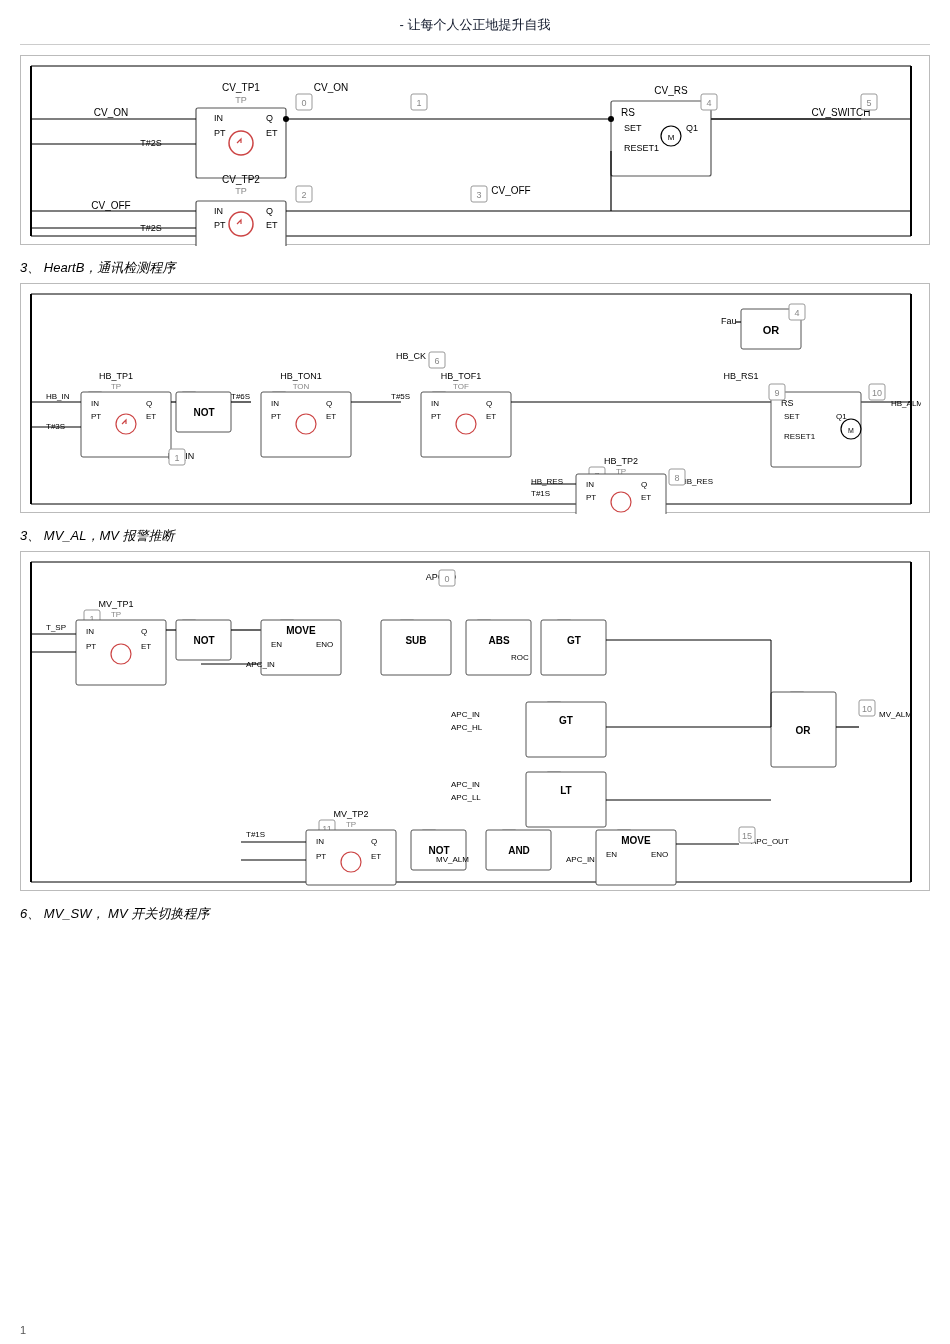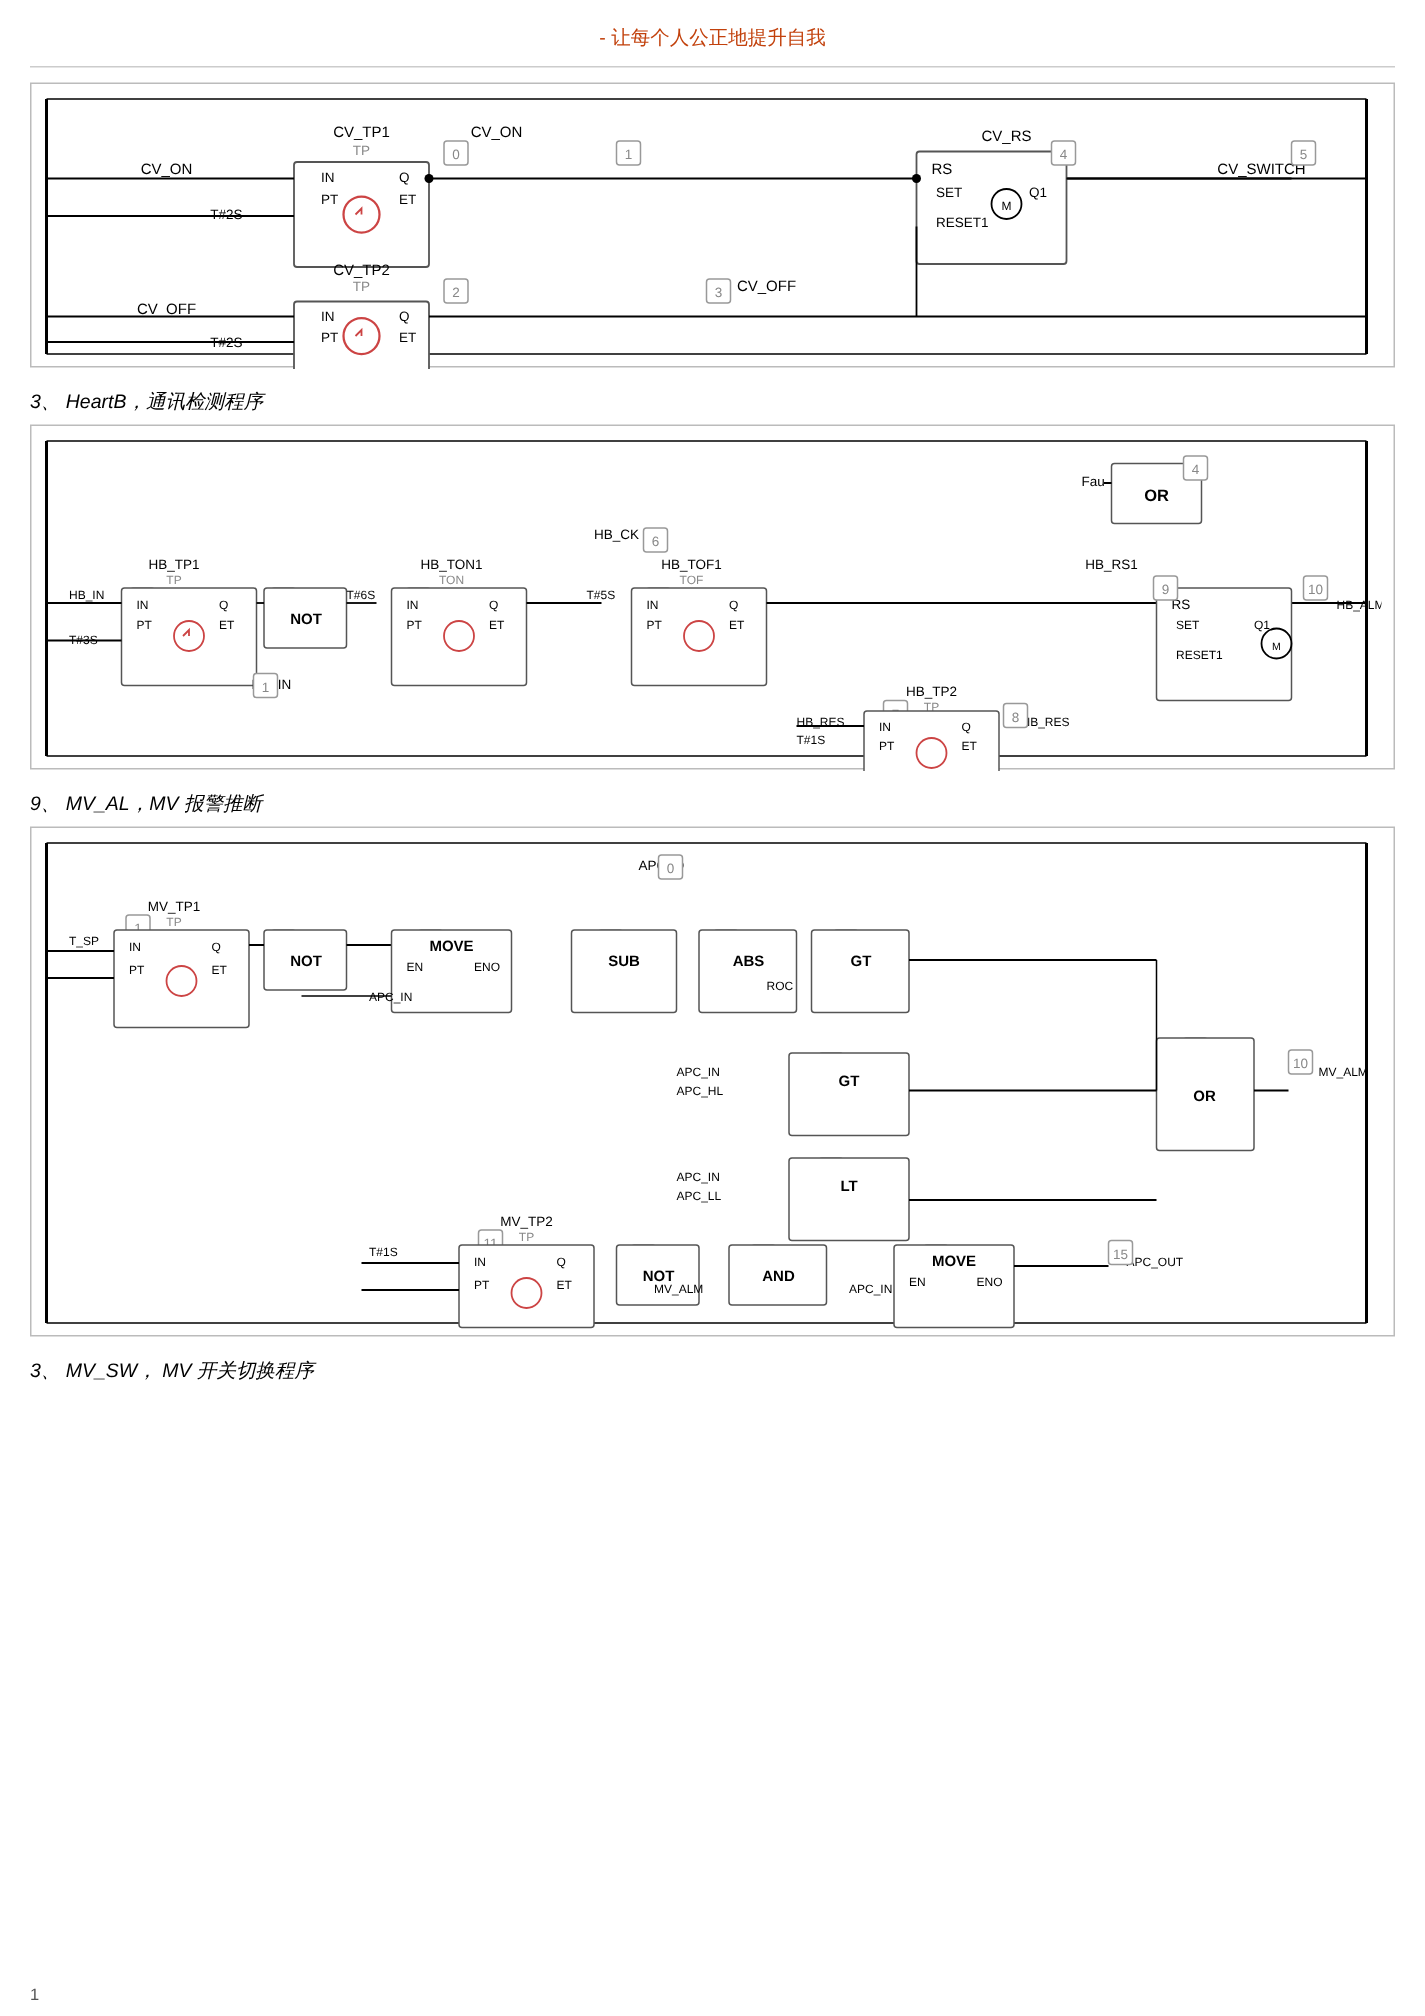--- a/index.html
+++ b/index.html
@@ -8,21 +8,21 @@
       font-family: Arial, sans-serif;
       font-size: 12px;
       color: #000;
       width: 950px;
       min-height: 1344px;
       padding: 10px 20px;
     }
     .page-header {
       text-align: center;
       font-size: 13px;
-      color: #c2410c;
+      color: #0f172a;
       padding: 6px 0 10px 0;
       border-bottom: 1px solid #ccc;
       margin-bottom: 10px;
     }
     .section-title {
       font-size: 13px;
       margin: 10px 0 6px 0;
       color: #000;
       font-style: italic;
     }
@@ -245,21 +245,21 @@
     <text x="510" y="200" font-size="8" fill="#000">HB_RES</text>
     <text x="510" y="212" font-size="8" fill="#000">T#1S</text>
     <line x1="555" y1="200" x2="510" y2="200" stroke="#000" stroke-width="1.2"></line>
     <text x="660" y="200" font-size="8" fill="#000">HB_RES</text>
     <rect x="648" y="185" width="16" height="16" rx="2" fill="#fff" stroke="#999"></rect>
     <text x="656" y="197" text-anchor="middle" font-size="9" fill="#888">8</text>
   </svg>
 </div>
 
 <div class="section-title">
-  <span>9、 MV_AL，MV 报警推断</span>
+  <span>3、 MV_AL，MV 报警推断</span>
 </div>
 
 <div class="diagram-box diag3">
   <svg width="900" height="340" viewBox="0 0 900 340">
     <line x1="10" y1="10" x2="10" y2="330" stroke="#000" stroke-width="2"></line>
     <line x1="890" y1="10" x2="890" y2="330" stroke="#000" stroke-width="2"></line>
     <line x1="10" y1="10" x2="890" y2="10" stroke="#000" stroke-width="1"></line>
     <line x1="10" y1="330" x2="890" y2="330" stroke="#000" stroke-width="1"></line>
 
     <text x="420" y="28" text-anchor="middle" font-size="9" fill="#000">APC_O</text>
@@ -376,18 +376,18 @@
     <text x="545" y="310" font-size="8" fill="#000">APC_IN</text>
 
     <text x="730" y="292" font-size="8" fill="#000">APC_OUT</text>
     <rect x="718" y="275" width="16" height="16" rx="2" fill="#fff" stroke="#999"></rect>
     <text x="726" y="287" text-anchor="middle" font-size="9" fill="#888">15</text>
     <line x1="655" y1="292" x2="718" y2="292" stroke="#000" stroke-width="1.2"></line>
   </svg>
 </div>
 
 <div class="section-title">
-  <span>3、 MV_SW，  MV 开关切换程序</span>
+  <span>6、 MV_SW，  MV 开关切换程序</span>
 </div>
 
 <div class="page-num">
   <span>1</span>
 </div>
 
 </body></html>

